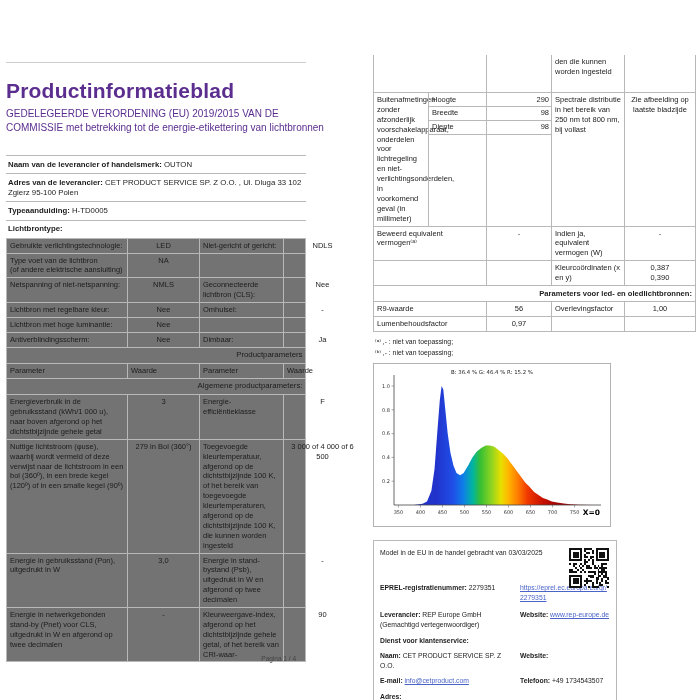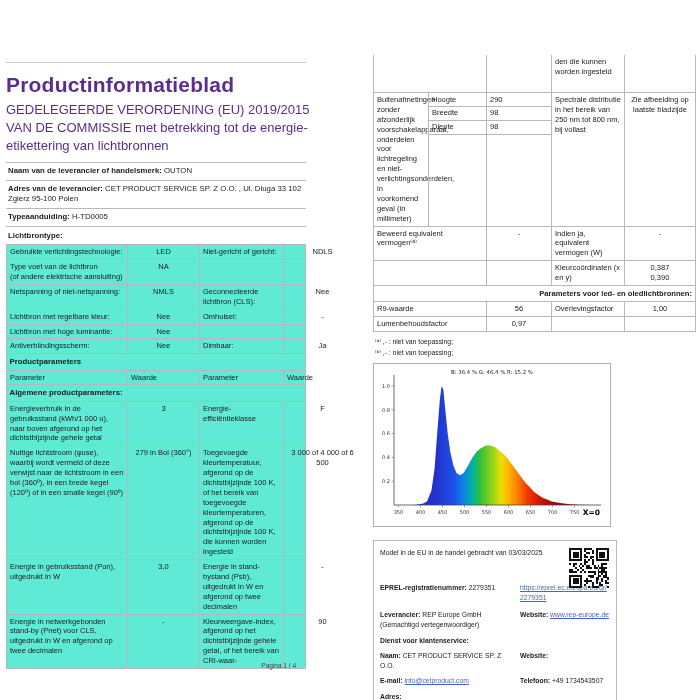--- a/index.html
+++ b/index.html
@@ -1,45 +1,45 @@
 <!DOCTYPE html>
 <html><head>
 <meta charset="utf-8">
 <style>
   *{box-sizing:border-box;margin:0;padding:0}
   html,body{width:700px;height:700px;background:#ffffff;overflow:hidden}
   body{position:relative;font-family:"Liberation Sans","DejaVu Sans",sans-serif;color:#1c1c1c}
 
   
-  .left-page{position:absolute;left:6px;top:62px;width:300px;min-height:562px;border-top:1px solid #cccccc;padding-top:10px}
+  .left-page{position:absolute;left:6px;top:62px;width:300px;min-height:562px;border-top:1px solid #cccccc;padding-top:16px}
   .title{font-size:21px;font-weight:bold;color:#5b2d8f;letter-spacing:.2px}
-  .subtitle{font-size:13px;color:#5b2d8f;margin:4px 0 6px;line-height:1.4;width:332px}
+  .subtitle{font-size:10px;color:#5b2d8f;margin:4px 0 20px;line-height:1.4;width:332px}
   .hrow{border-top:1px solid #b8b8b8;padding:3.5px 2px;font-size:7.8px;line-height:1.3}
   .hrow .lbl{font-weight:bold}
-  .tbl{border:1px solid #b8b8b8;font-size:7.5px;line-height:1.32;background:#5eead4}
+  .tbl{border:1px solid #b8b8b8;font-size:7.5px;line-height:1.32;background:#737373}
   .tbl-cut{border:1px solid #b8b8b8;border-top:none;font-size:7.5px;line-height:1.32;background:#fff}
   .tr{display:grid}
   .tr + .tr{border-top:1px solid #b8b8b8}
   .l4{grid-template-columns:120px 72px 84px 78px}
   .r4{grid-template-columns:112px 65px 73px 71px}
   .dimrow{grid-template-columns:54px 123px 73px 71px}
   .td{padding:2px 3px;border-left:1px solid #b8b8b8;white-space:pre-line}
   .td:first-child{border-left:none}
   .c{text-align:center}
-  .band{font-weight:bold;text-align:left;padding:2.5px;font-size:7.8px}
+  .band{font-weight:normal;text-align:right;padding:2.5px;font-size:7.8px}
   .band-l{font-weight:bold;text-align:right;padding:2.5px 3px;font-size:7.6px}
   .page-num{position:absolute;right:10px;bottom:0;font-size:6.5px;color:#444}
 
   
   .right-col{position:absolute;left:373px;top:55px;width:323px}
   .dimcell{display:flex;flex-direction:column;padding:0}
   .dimsub{display:grid;grid-template-columns:58px 65px;border-bottom:1px solid #b8b8b8}
   .dimsub.fill{flex:1;border-bottom:none}
   .dn{padding:1.5px 3px;border-right:1px solid #b8b8b8}
-  .dv{padding:1.5px 3px;text-align:left}
+  .dv{padding:1.5px 3px;text-align:right}
   .footnotes{font-size:6.8px;margin:4px 0 0 2px;line-height:1.7;color:#222}
 
   .chart-box{margin-top:4px;width:238px;height:164px;border:1px solid #b2b2b2;background:#fff;padding:2px}
   .chart-box svg{display:block}
 
   .footer-box{margin-top:13px;width:244px;min-height:142px;border:1px solid #b8b8b8;background:#fff;padding:7px 6px 8px;position:relative;font-size:6.8px;line-height:1.4}
   .model{width:168px}
   .qr{position:absolute;top:7px;right:7px;width:40px;height:40px}
   .fb-row{display:grid;grid-template-columns:134px 1fr;column-gap:6px;margin-top:8px}
   .fb-row.tight{margin-top:6px}

